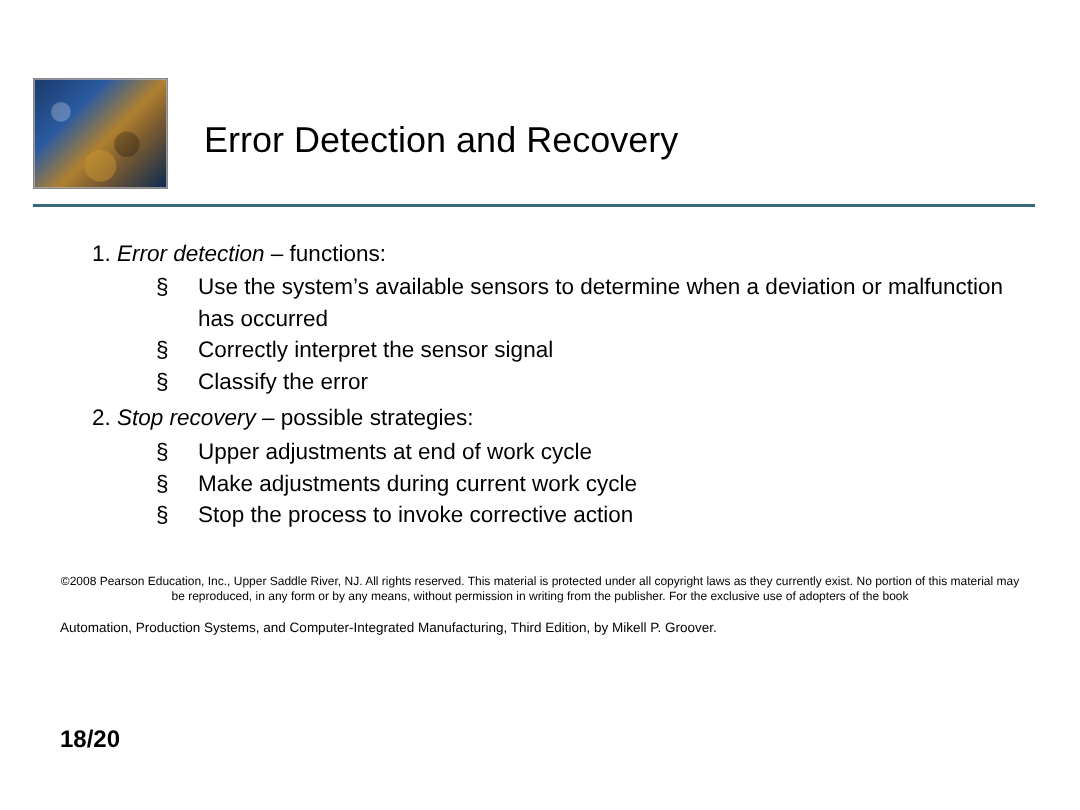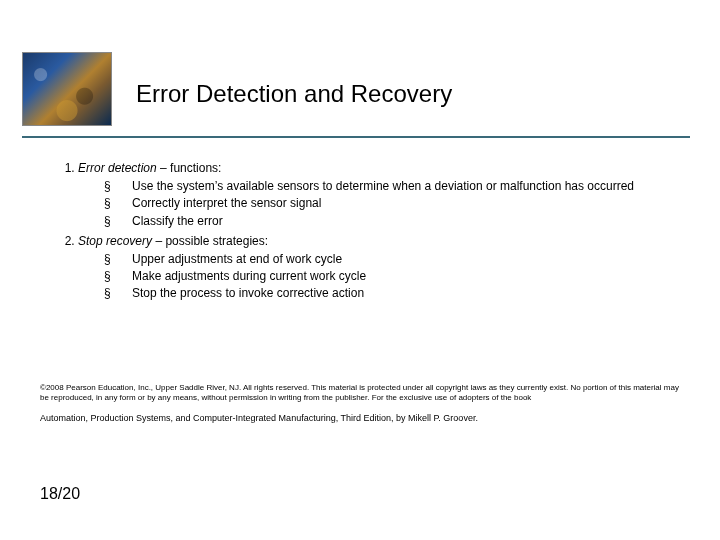--- a/index.html
+++ b/index.html
@@ -49,21 +49,21 @@
     right:30px;
     top:136px;
     height:0;
     border-bottom:2px solid #3a6a7a;
   }
   .body {
     position: absolute;
     top: 160px;
     left: 50px;
     right: 40px;
-    font-size: 12px;
+    font-size: 15px;
     line-height: 1.35;
   }
   ol.top {
     margin: 0;
     padding-left: 28px;
   }
   ol.top > li {
     margin-bottom: 2px;
   }
   .lead-em { font-style: italic; }
@@ -83,35 +83,35 @@
     left: 0;
     top: 0;
   }
   .footer {
     position: absolute;
     left: 40px;
     right: 40px;
     bottom: 36px;
     font-size: 8px;
     color: #000;
-    text-align: left;
+    text-align: center;
     line-height: 1.25;
   }
   .footer .line2 {
     margin-top: 10px;
     font-size: 9px;
     display: flex;
     justify-content: center;
     align-items: baseline;
     gap: 60px;
     flex-direction: column;
   }
   .pagenum {
     font-size: 16px;
-    font-weight: normal;
+    font-weight: bold;
   }
 </style>
 </head>
 <body>
 
 <div class="thumb"></div>
 
 <div class="title-block">
   <div class="title">Error Detection and Recovery</div>
 </div>

